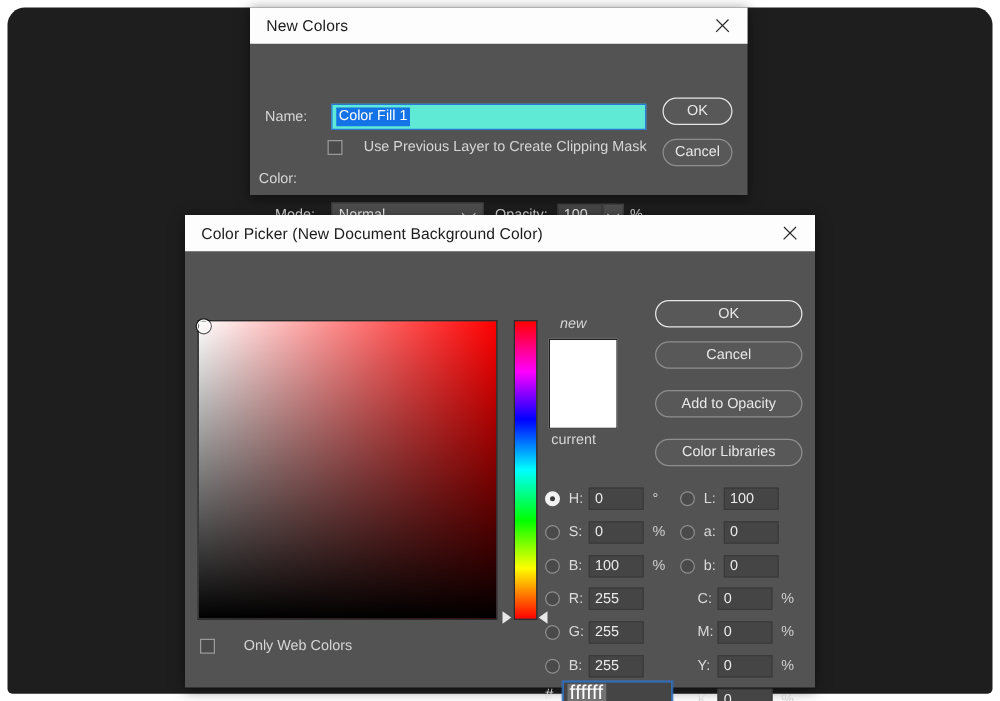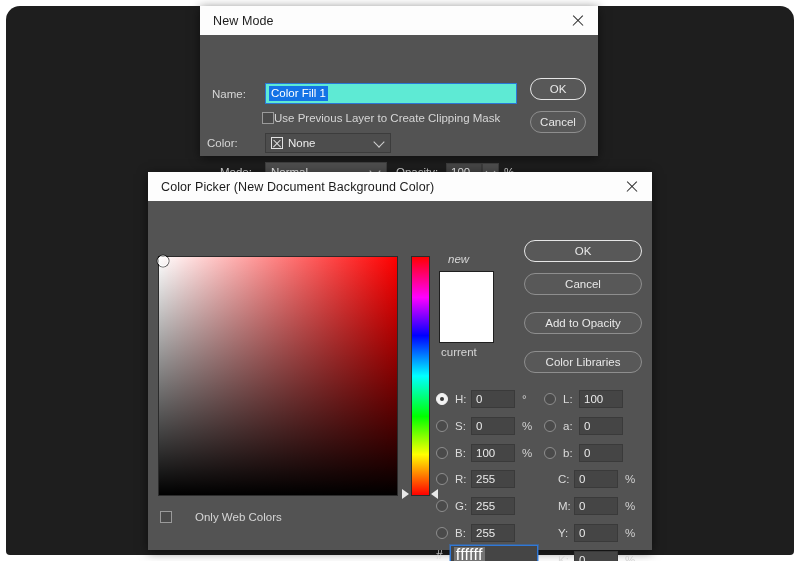--- a/index.html
+++ b/index.html
@@ -194,21 +194,21 @@
     font-size: 11.5px;
     padding: 1px 2px;
     line-height: 13px;
   }
 
   #nl-clip-row {
     position: absolute;
     left: 62px; top: 77px;
     display: flex;
     align-items: center;
-    gap: 0;
+    gap: 17px;
   }
 
   #nl-color-label { position: absolute; left: 7px; top: 102px; text-align: right; }
   #nl-color-select {
     position: absolute;
     left: 65px; top: 98px;
     width: 126px;
   }
   .nonebox {
     width: 12px; height: 12px;
@@ -409,43 +409,38 @@
   }
 </style>
 </head>
 <body>
 
 <div id="screen">
   <div id="backdrop"></div>
 
   <div class="dialog" id="newlayer">
     <div class="titlebar">
-      <span class="title">New Mode</span>
+      <span class="title">New Colors</span>
       <span class="closebtn"></span>
     </div>
 
     <div id="nl-body">
 
       <span class="lbl" id="nl-name-label">Name:</span>
 
       <div id="nl-name-field">
         <span id="nl-name-value">Color Fill 1</span>
       </div>
 
       <div id="nl-clip-row">
         <span class="cbox"></span>
         <span class="lbl">Use Previous Layer to Create Clipping Mask</span>
       </div>
 
       <span class="lbl" id="nl-color-label">Color:</span>
-      <div class="selbox" id="nl-color-select">
-        <span class="nonebox"></span>
-        <span>None</span>
-        <span class="chev"></span>
-      </div>
 
       <span class="lbl" id="nl-mode-label">Mode:</span>
       <div class="selbox" id="nl-mode-select">
         <span>Normal</span>
         <span class="chev"></span>
       </div>
 
       <span class="lbl" id="nl-opacity-label">Opacity:</span>
       <div class="field" id="nl-opacity-field">
         <span>100</span>

